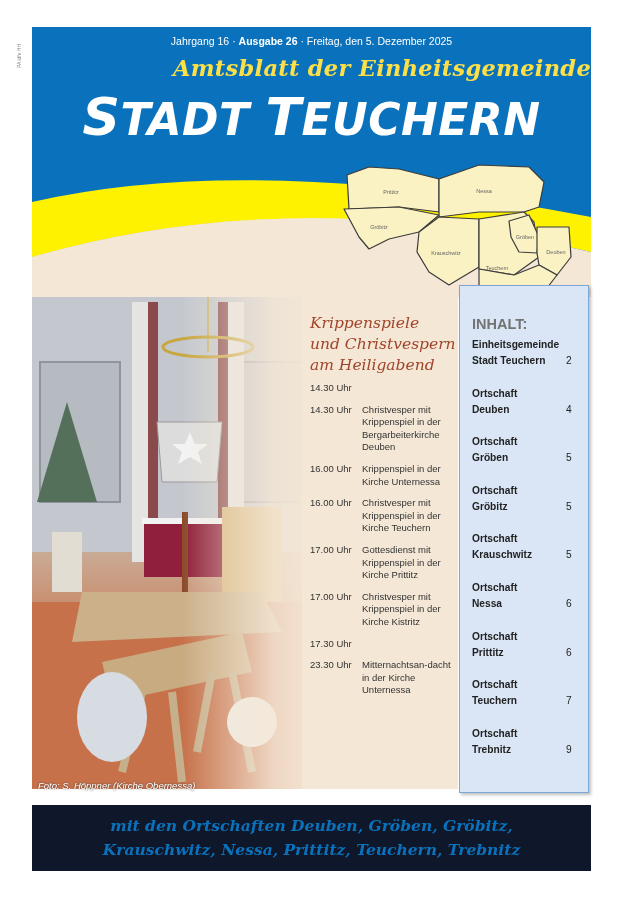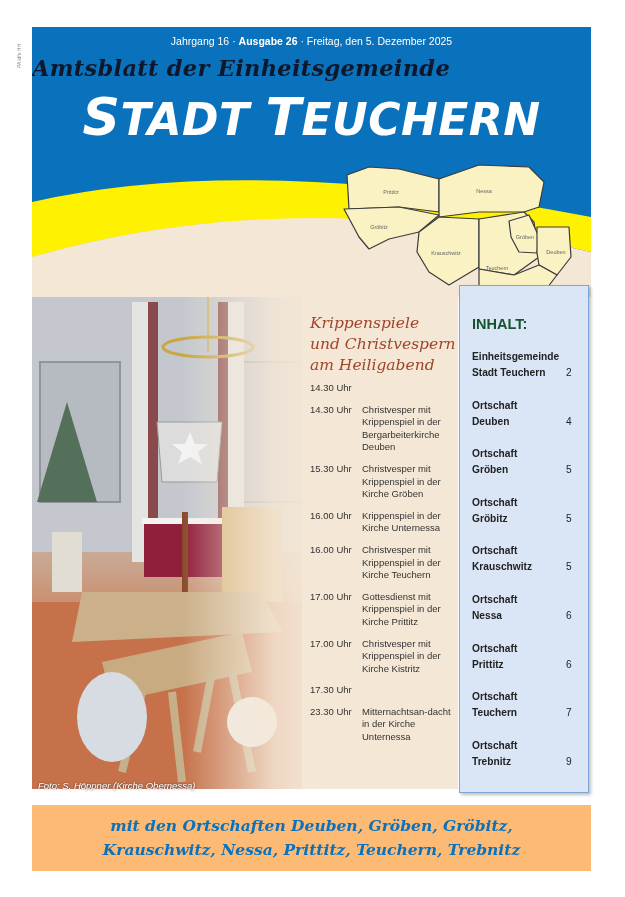--- a/index.html
+++ b/index.html
@@ -18,23 +18,23 @@
   .header {
     position:absolute; left:0; top:0; width:559px; height:260px;
     background:#0a72bc; overflow:hidden;
   }
   .issue-line {
     position:absolute; left:0; top:8px; width:100%; text-align:center;
     font-family:"Liberation Sans", sans-serif; font-size:10.5px; color:#ffffff;
   }
   .issue-line b { font-weight:bold;text-align:center; }
   .amtsblatt {
-    position:absolute; left:0; top:28px; width:100%; text-align:left;
+    position:absolute; left:0; top:28px; width:100%; text-align:right;
     font-family:"DejaVu Serif", serif; font-style:italic; font-weight:bold;
-    font-size:22.5px; color:#0f172a; letter-spacing:0.3px;
+    font-size:22.5px; color:#fde047; letter-spacing:0.3px;
   }
   .stadt {
     position:absolute; left:0; top:60px; width:100%; text-align:center;
     font-family:"DejaVu Sans", sans-serif; font-style:italic; font-weight:bold;
     font-size:44px; color:#ffffff; letter-spacing:0.5px;
   }
   .stadt .big { font-size:52px; }
 
   
   .swoosh-svg { position:absolute; left:0; top:130px; width:559px; height:140px; }
@@ -78,29 +78,29 @@
 
   
   .map-svg { position:absolute; left:307px; top:130px; width:234px; height:145px; }
 
   
   .inhalt {
     position:absolute; left:427px; top:258px; width:130px; height:508px;
     background:#dae6f6; border:1.5px solid #7aa7d6; box-shadow:2px 2px 3px rgba(0,0,0,0.25);
     padding:30px 0 0 12px;
   }
-  .inhalt-title { font-family:"Liberation Sans", sans-serif; font-weight:bold; font-size:14.5px; color:#14532d; margin-bottom:17px; }
+  .inhalt-title { font-family:"Liberation Sans", sans-serif; font-weight:bold; font-size:14.5px; color:#737373; margin-bottom:5px; }
   .toc-item { font-family:"Liberation Sans", sans-serif; font-weight:bold; font-size:10.2px; line-height:16px; color:#222; margin-bottom:16.6px; }
   .toc-line2 { display:flex; }
   .toc-line2 .nm { width:94px; }
   .toc-line2 .pg { font-weight:normal; }
 
   
   .banner {
-    position:absolute; left:0; top:778px; width:559px; height:66px; background:#fdba74;
+    position:absolute; left:0; top:778px; width:559px; height:66px; background:#0f172a;
     display:flex; flex-direction:column; justify-content:center; align-items:center;
   }
   .banner-line {
     font-family:"DejaVu Serif", serif; font-style:italic; font-weight:bold; font-size:15.5px;
     color:#0a72bc; line-height:24px; white-space:nowrap;
   }
 </style>
 </head>
 <body>
 
@@ -205,24 +205,20 @@
 
   <div class="schedule">
     <div class="sched-row">
         <div class="sched-time">14.30 Uhr</div>
       </div>
     <div class="sched-row">
         <div class="sched-time">14.30 Uhr</div>
         <div class="sched-desc">Christvesper mit Krippenspiel in der Bergarbeiterkirche Deuben</div>
       </div>
     <div class="sched-row">
-        <div class="sched-time">15.30 Uhr</div>
-        <div class="sched-desc">Christvesper mit Krippenspiel in der Kirche Gröben</div>
-      </div>
-    <div class="sched-row">
         <div class="sched-time">16.00 Uhr</div>
         <div class="sched-desc">Krippenspiel in der Kirche Unternessa</div>
       </div>
     <div class="sched-row">
         <div class="sched-time">16.00 Uhr</div>
         <div class="sched-desc">Christvesper mit Krippenspiel in der Kirche Teuchern</div>
       </div>
     <div class="sched-row">
         <div class="sched-time">17.00 Uhr</div>
         <div class="sched-desc">Gottesdienst mit Krippenspiel in der Kirche Prittitz</div>

